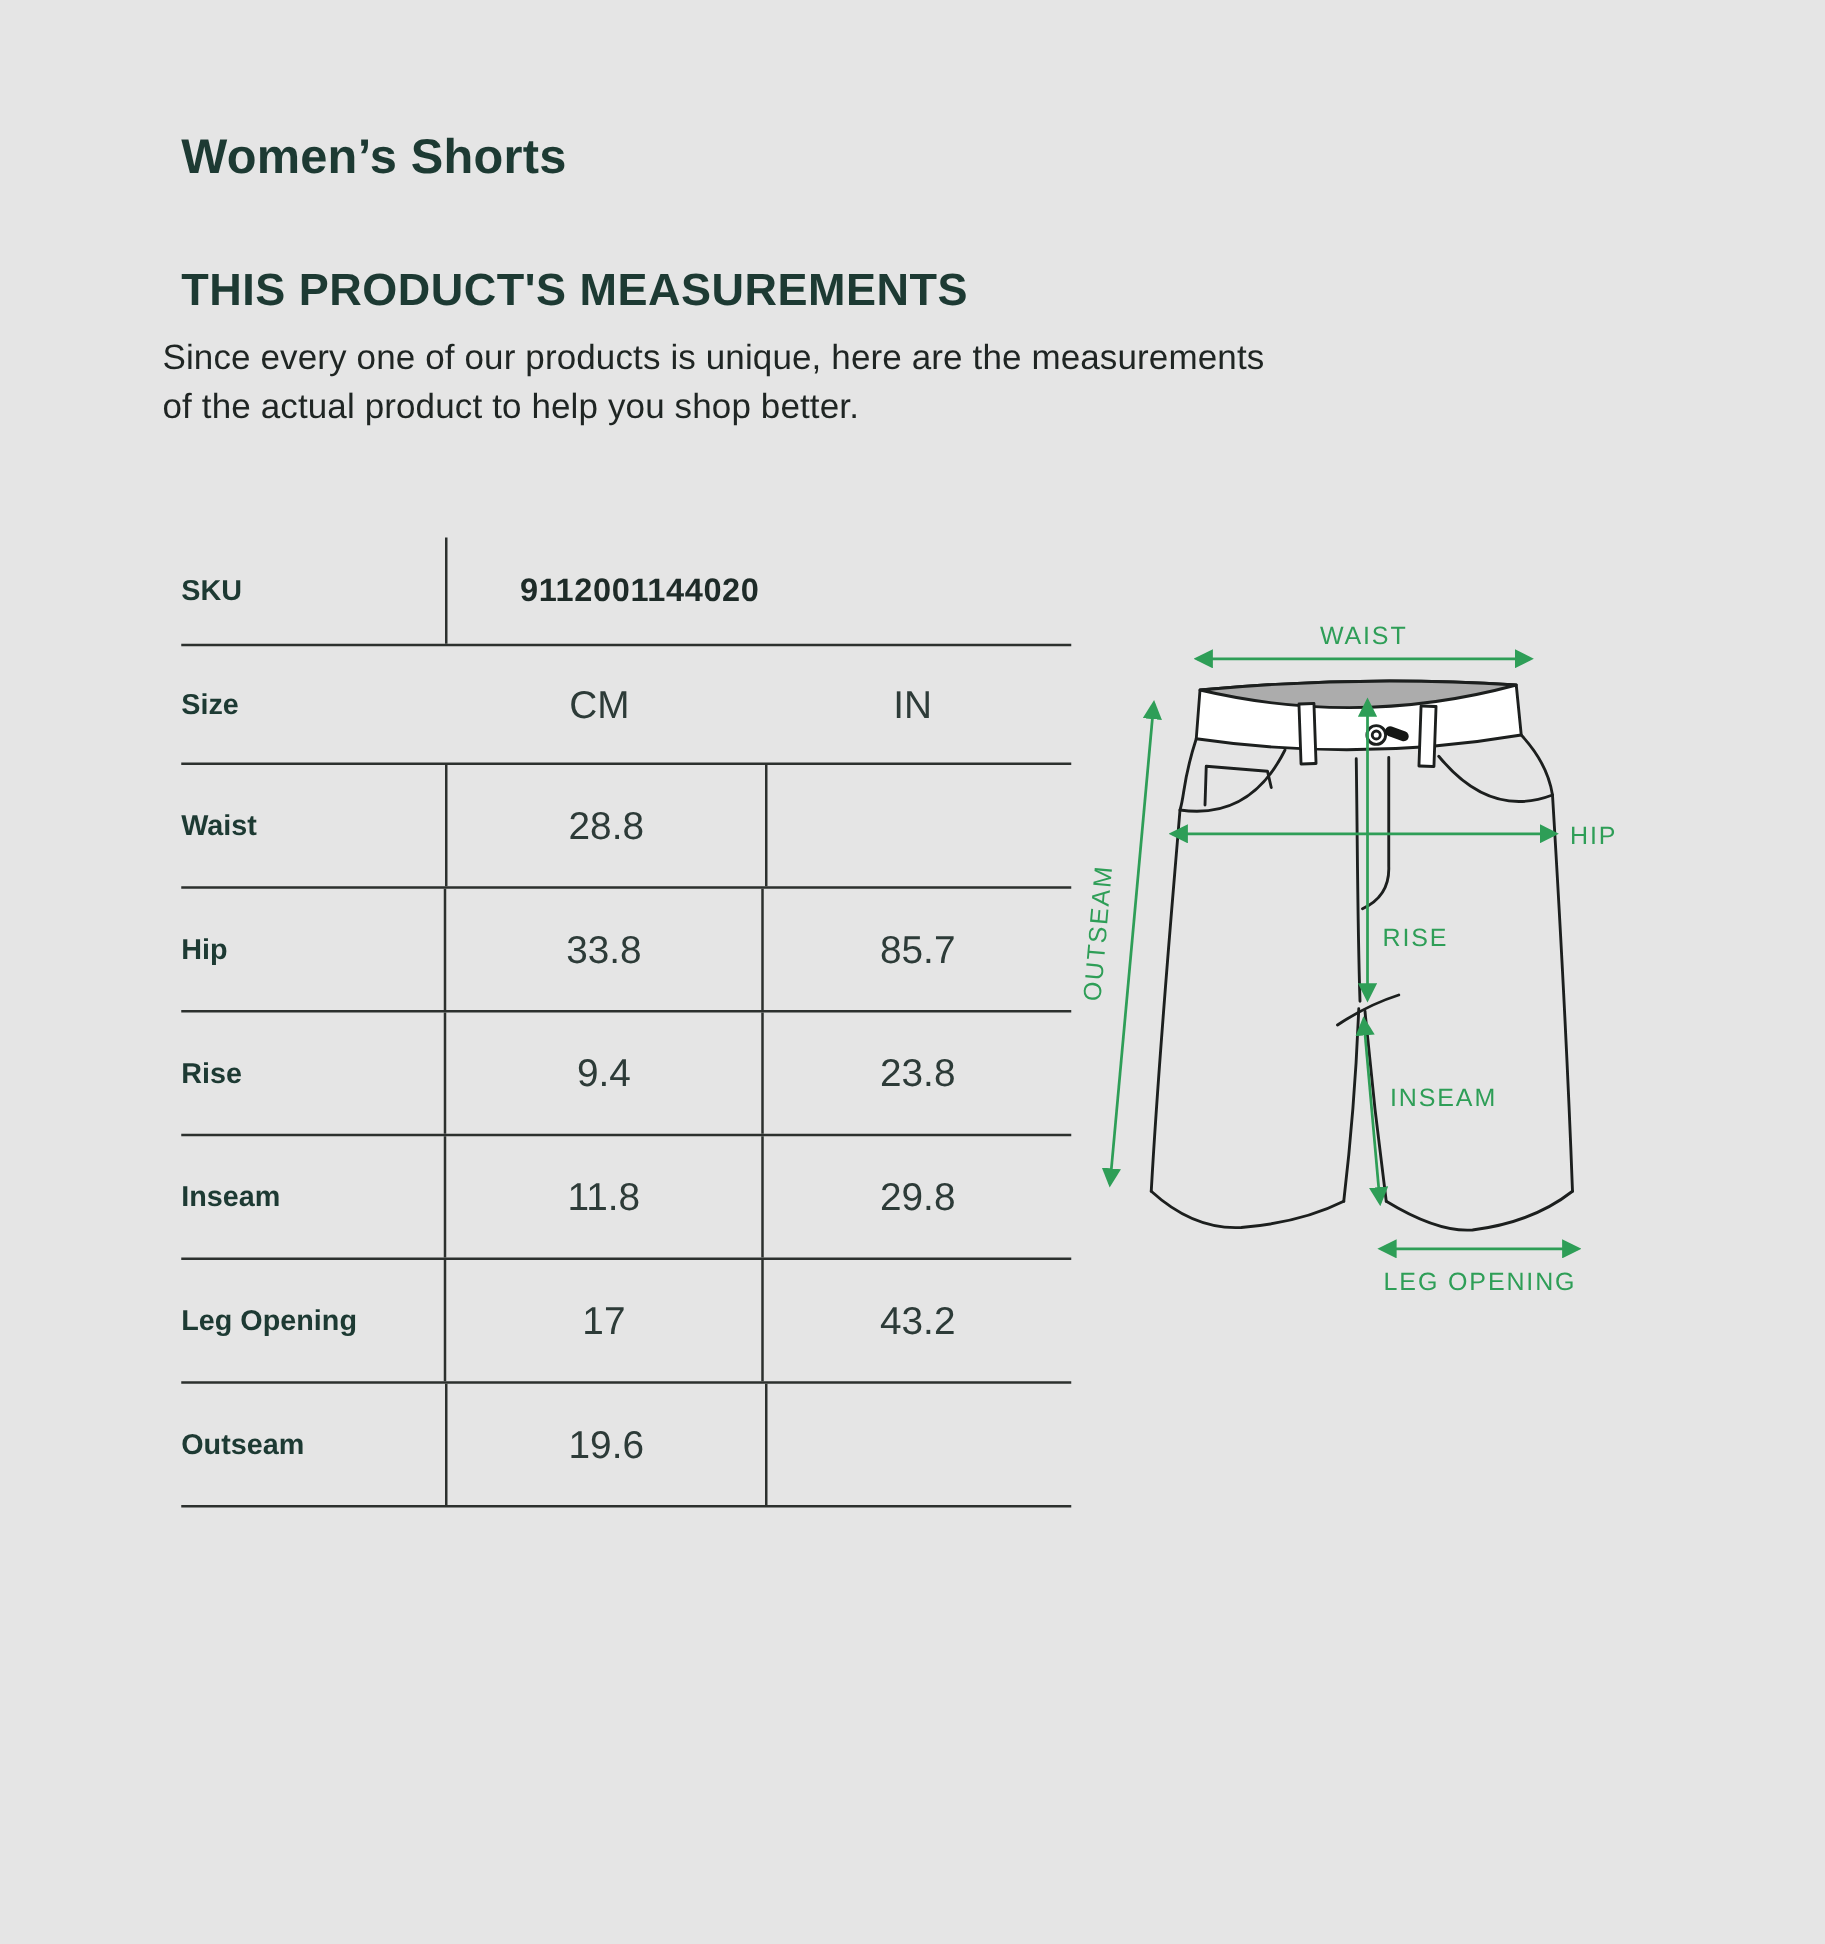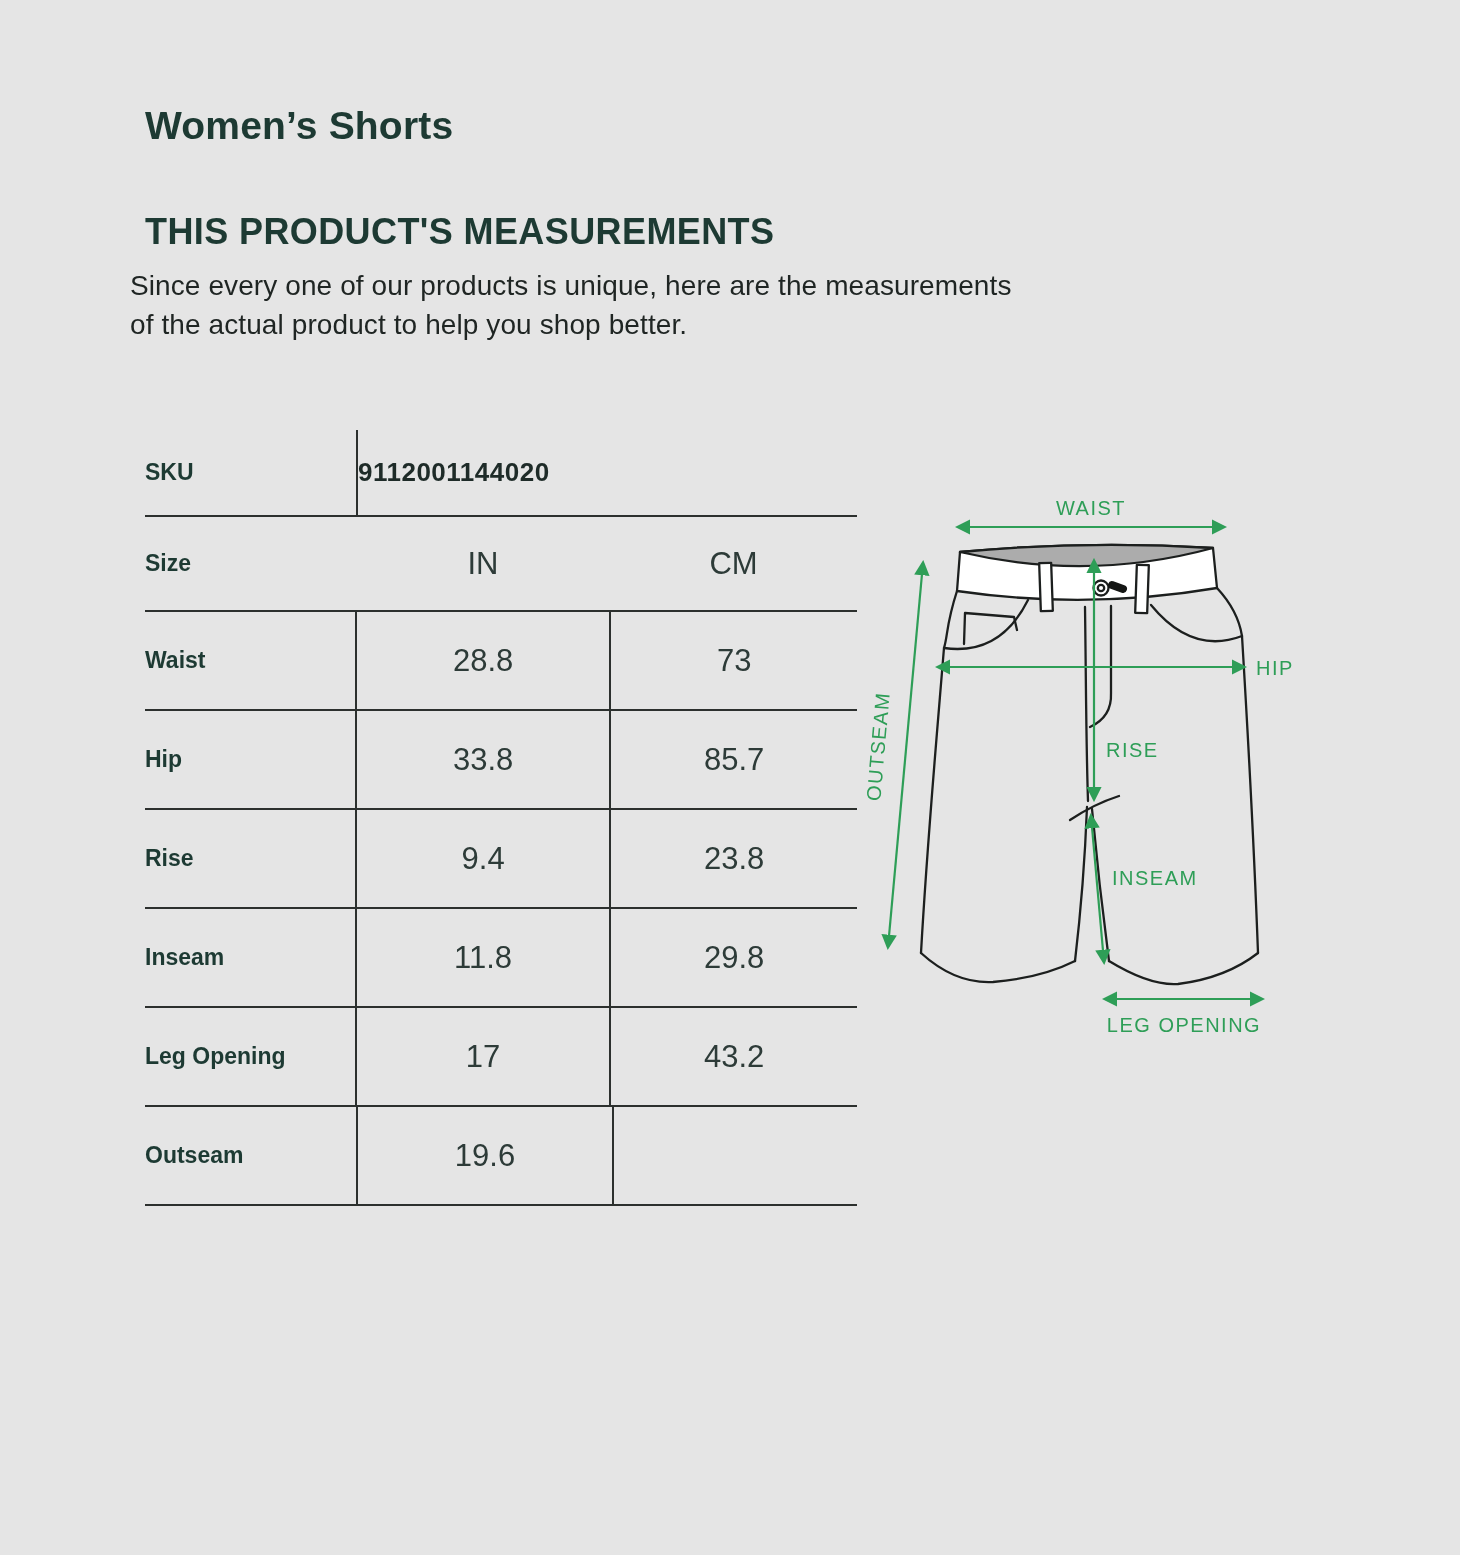--- a/index.html
+++ b/index.html
@@ -23,21 +23,21 @@
   .mtable{position:absolute;left:145px;top:430px;width:712px;}
   .row{display:flex;align-items:stretch;border-bottom:2px solid #2c302e;}
   .cell{display:flex;align-items:center;}
   .cell.label{width:211px;font-size:23px;font-weight:700;color:#1d3a33;}
   .cell.c2{width:254px;justify-content:center;}
   .cell.c3{width:247px;justify-content:center;}
   .vline{border-right:2px solid #2c302e;}
   .row.sku{height:85px;}
   .row.size{height:93px;text-align:center;}
   .row.meas{height:97px;}
-  .skuval{font-size:26px;font-weight:700;color:#1e2b28;letter-spacing:.5px;}
+  .skuval{font-size:26px;font-weight:700;color:#1e2b28;padding-left:58px;letter-spacing:.5px;}
   .val{font-size:31px;font-weight:300;color:#2d3b38;}
   
   .diagram{position:absolute;left:858px;top:485px;width:472px;height:570px;}
   .diagram text{
     font-family:"Liberation Sans","DejaVu Sans",sans-serif;
     font-size:20px;letter-spacing:1.5px;fill:#2e9e57;
   }
   .garment{stroke:#1c1f1e;stroke-width:2.3;fill:none;stroke-linecap:round;stroke-linejoin:round;}
   .garmentfill{stroke:#1c1f1e;stroke-width:2.3;fill:#ffffff;stroke-linejoin:round;}
   .grayband{stroke:#1c1f1e;stroke-width:2.3;fill:#acacac;stroke-linejoin:round;}
@@ -56,28 +56,27 @@
 
   <div class="mtable">
 
     <div class="row sku">
       <div class="cell label vline">SKU</div>
       <div class="cell skuval">9112001144020</div>
     </div>
 
     <div class="row size">
       <div class="cell label">Size</div>
+      <div class="cell c3 val">CM</div>
       <div class="cell c2 val">IN</div>
-      <div class="cell c3 val">CM</div>
     </div>
 
     <div class="row meas">
       <div class="cell label vline">Waist</div>
       <div class="cell c2 val vline">28.8</div>
-      <div class="cell c3 val">73</div>
     </div>
 
     <div class="row meas">
       <div class="cell label vline">Hip</div>
       <div class="cell c2 val vline">33.8</div>
       <div class="cell c3 val">85.7</div>
     </div>
 
     <div class="row meas">
       <div class="cell label vline">Rise</div>

